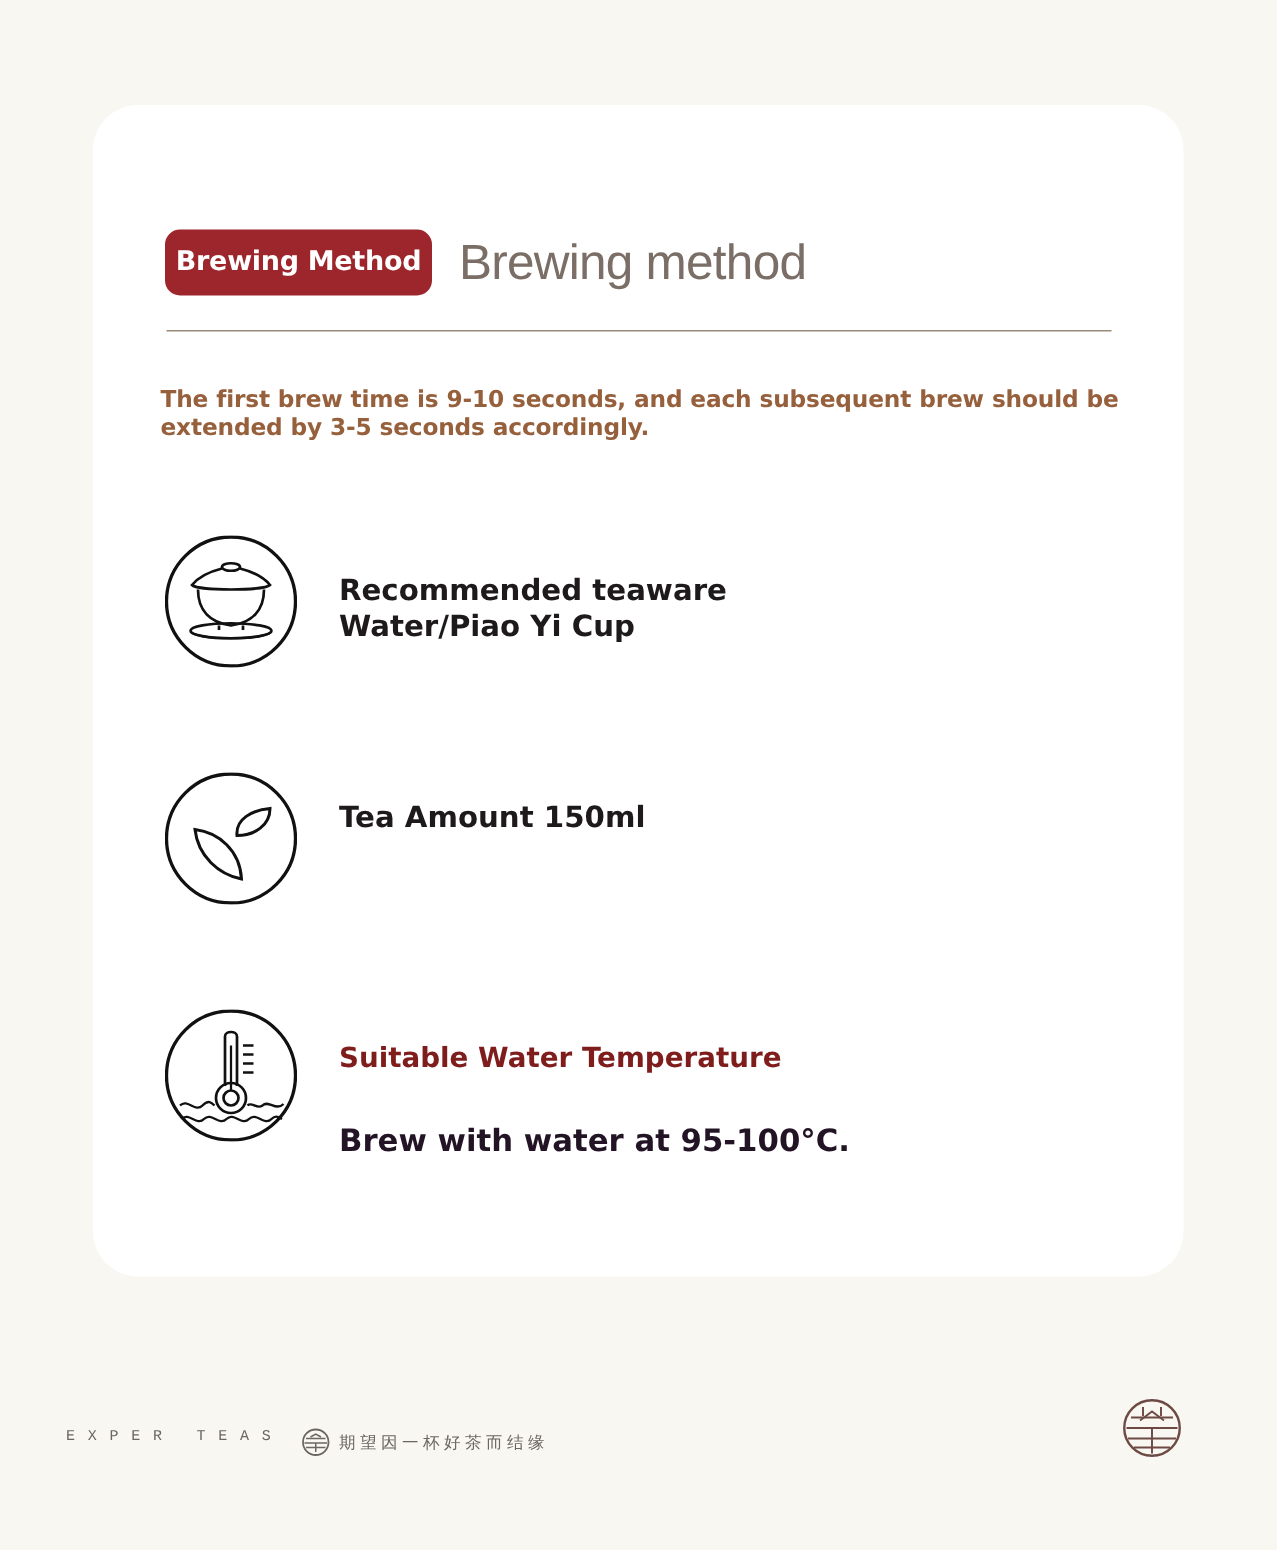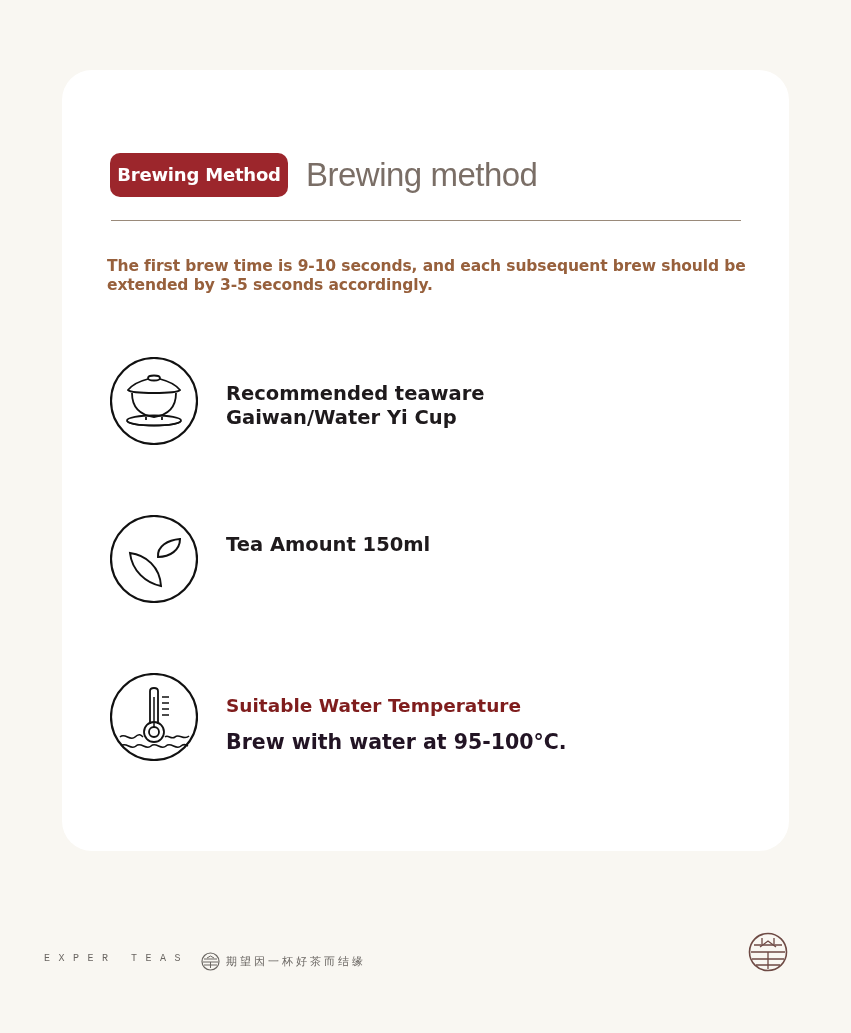--- a/index.html
+++ b/index.html
@@ -62,21 +62,21 @@
     <circle cx="44" cy="44" r="43" fill="none" stroke="#111" stroke-width="2.2"></circle>
     <ellipse cx="44" cy="21" rx="6" ry="2.5" fill="none" stroke="#111" stroke-width="1.8"></ellipse>
     <path d="M38 22 C30 24 22 28 18 33 C22 37 66 37 70 33 C66 28 58 24 50 22" fill="none" stroke="#111" stroke-width="1.8"></path>
     <path d="M22 36 C22 50 30 58 44 60 C58 58 66 50 66 36" fill="none" stroke="#111" stroke-width="1.8"></path>
     <path d="M36 60 L36 63 M52 60 L52 63" stroke="#111" stroke-width="1.8"></path>
     <ellipse cx="44" cy="63.5" rx="27" ry="5" fill="none" stroke="#111" stroke-width="1.8"></ellipse>
     <path d="M17 64 C20 70 68 70 71 64" fill="none" stroke="#111" stroke-width="1.5"></path>
   </svg>
   <div class="f-text" style="top:25px; font-size:19.5px; line-height:24px;">
     <div>Recommended teaware</div>
-    <div>Gaiwan/Water Yi Cup</div>
+    <div>Water/Piao Yi Cup</div>
   </div>
 </div>
 
 <div class="feature f2">
   <svg class="icon-circle" viewBox="0 0 88 88" width="88" height="88">
     <circle cx="44" cy="44" r="43" fill="none" stroke="#111" stroke-width="2.2"></circle>
     <path d="M20 38 C36 40 50 52 51 71 C36 68 22 56 20 38 Z" fill="none" stroke="#111" stroke-width="2"></path>
     <path d="M48 42 C47 31 58 25 70 24 C70 35 60 42 48 42 Z" fill="none" stroke="#111" stroke-width="2"></path>
   </svg>
   <div class="f-text" style="top:18px;text-align:right;">
@@ -91,21 +91,21 @@
     <circle cx="44" cy="59" r="10" fill="none" stroke="#111" stroke-width="1.8"></circle>
     <circle cx="44" cy="59" r="5" fill="none" stroke="#111" stroke-width="1.8"></circle>
     <path d="M44 24 L44 54" stroke="#111" stroke-width="1.5"></path>
     <path d="M52 24 L59 24 M52 30 L59 30 M52 36 L59 36 M52 42 L59 42" stroke="#111" stroke-width="1.6"></path>
     <path d="M10 64 C15 59 20 69 25 64 C29 60 31 62 33 64" fill="none" stroke="#111" stroke-width="1.6"></path>
     <path d="M55 64 C58 61 61 67 65 64 C69 60 74 68 79 63" fill="none" stroke="#111" stroke-width="1.6"></path>
     <path d="M11 73 C16 68 21 78 26 73 C31 68 36 78 41 73 C46 68 51 78 56 73 C61 68 66 78 71 73 C74 70 76 72 78 73" fill="none" stroke="#111" stroke-width="1.6"></path>
   </svg>
   <div class="f-text" style="top:21px;">
     <div style="font-size:18.5px; line-height:24px; color:#7f1d1d;">Suitable Water Temperature</div>
-    <div style="font-size:20.5px; line-height:26px; margin-top:11px; color:#221424;">Brew with water at 95-100°C.</div>
+    <div style="font-size:20.5px; line-height:26px; margin-top:29px; color:#221424;">Brew with water at 95-100°C.</div>
   </div>
 </div>
 
 <div class="brand">EXPER TEAS</div>
 <svg class="brand-mark" width="19" height="19" viewBox="0 0 19 19">
   <circle cx="9.5" cy="9.5" r="8.5" fill="none" stroke="#6a6662" stroke-width="1.2"></circle>
   <path d="M3 7 H16 M2 10 H17 M3 13 H16" stroke="#6a6662" stroke-width="1"></path>
   <path d="M6 6 L9.5 4 L13 6 M9.5 10 V16" stroke="#6a6662" stroke-width="1" fill="none"></path>
 </svg>
 <div class="slogan">期望因一杯好茶而结缘</div>

